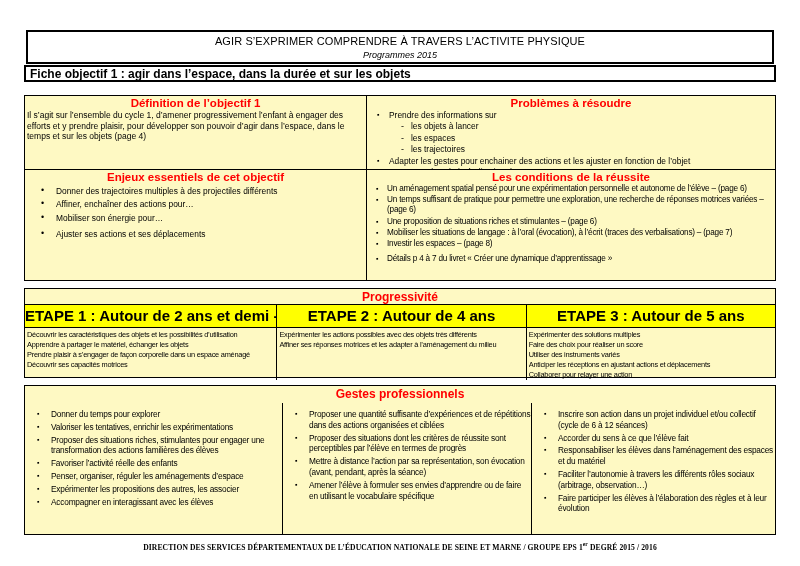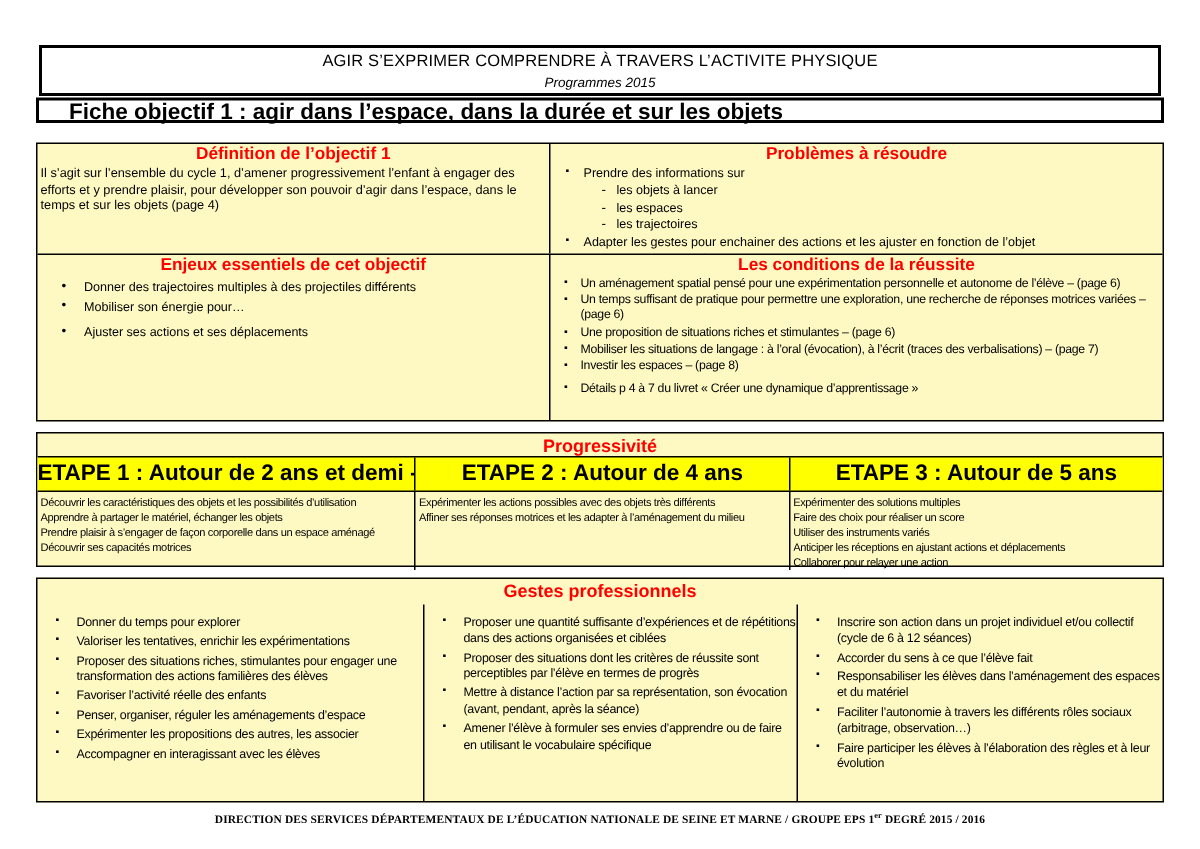--- a/index.html
+++ b/index.html
@@ -1,21 +1,21 @@
 <!DOCTYPE html>
 <html><head>
 <meta charset="utf-8">
 <style>
   html,body{margin:0;padding:0;background:#fff;}
   body{width:800px;height:566px;font-family:"Liberation Sans","DejaVu Sans",sans-serif;color:#000;overflow:hidden;}
   .page{width:800px;height:566px;box-sizing:border-box;padding:30px 24px 0 24px;position:relative;}
   .header-box{box-sizing:border-box;margin:0 2px;border:2px solid #000;height:34px;text-align:center;padding-top:3px;}
   .doc-title{font-size:11px;font-weight:normal;letter-spacing:.1px;}
   .subtitle{font-size:9px;font-style:italic;margin-top:3px;}
-  .fiche-box{box-sizing:border-box;border:2px solid #000;margin-top:1px;height:17px;font-size:15px;font-weight:bold;line-height:13px;padding:1px 0 0 20px;}
+  .fiche-box{box-sizing:border-box;border:2px solid #000;margin-top:1px;height:17px;font-size:12px;font-weight:bold;line-height:13px;padding:1px 0 0 4px;}
   .tbl{box-sizing:border-box;border:1.5px solid #000;background:#fef9c3;}
   .main-tbl{margin-top:13px;height:186px;display:flex;flex-direction:column;}
   .trow{display:flex;flex:0 0 auto;}
   .trow.r1{height:73px;}
   .trow.r2{height:110px;border-top:1px solid #000;}
   .cell{box-sizing:border-box;overflow:hidden;}
   .cell.left{width:45.6%;border-right:1px solid #000;}
   .cell.right{width:54.4%;}
   .red-title{color:#FF0000;font-weight:bold;font-size:11.5px;text-align:center;padding-top:1px;}
   .big-red{font-size:12px;}
@@ -87,20 +87,21 @@
         <div class="bl dash">les espaces</div>
         <div class="bl dash">les trajectoires</div>
         <div class="bl">Adapter les gestes pour enchainer des actions et les ajuster en fonction de l’objet</div>
         <div class="bl">Mettre en place la latéralisation de son corps</div>
       </div>
     </div>
     <div class="trow r2">
       <div class="cell left enj">
         <div class="red-title">Enjeux essentiels de cet objectif</div>
         <div class="bl rd">Donner des trajectoires multiples à des projectiles différents</div>
+        <div class="bl rd">Affiner, enchaîner des actions pour…</div>
         <div class="bl rd">Mobiliser son énergie pour…</div>
         <div class="bl rd gap">Ajuster ses actions et ses déplacements</div>
       </div>
       <div class="cell right cond">
         <div class="red-title">Les conditions de la réussite</div>
         <div class="bl">Un aménagement spatial pensé pour une expérimentation personnelle et autonome de l’élève – (page 6)</div>
         <div class="bl wrap">Un temps suffisant de pratique pour permettre une exploration, une recherche de réponses motrices variées – (page 6)</div>
         <div class="bl">Une proposition de situations riches et stimulantes – (page 6)</div>
         <div class="bl">Mobiliser les situations de langage : à l’oral (évocation), à l’écrit (traces des verbalisations) – (page 7)</div>
         <div class="bl">Investir les espaces – (page 8)</div>

